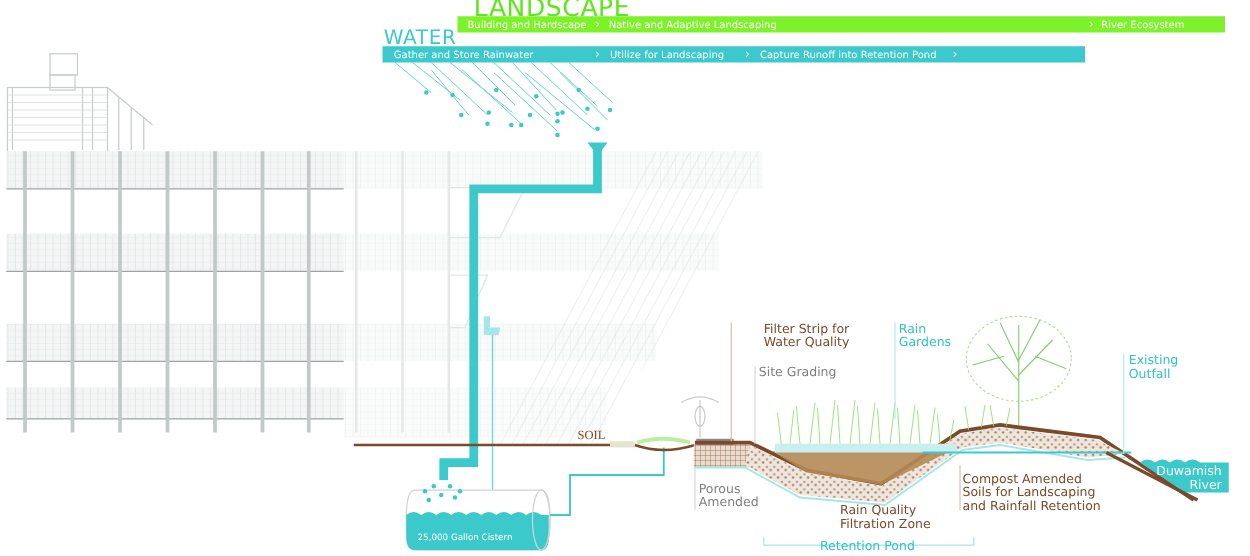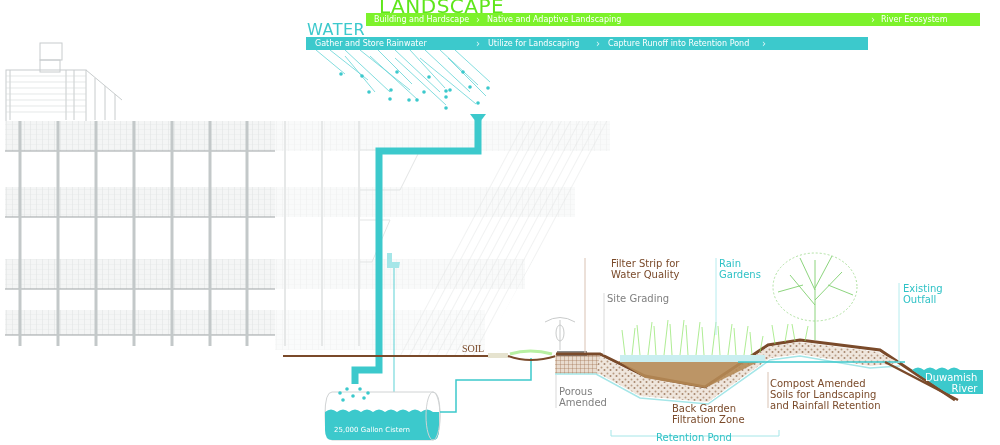--- a/index.html
+++ b/index.html
@@ -271,21 +271,21 @@
   <div>Existing</div>
   <div>Outfall</div>
 </div>
 
 <div class="lbl grey" style="left:559px;top:386px;">
   <div>Porous</div>
   <div>Amended</div>
 </div>
 
 <div class="lbl brown" style="left:672px;top:403px;">
-  <div>Back Garden</div>
+  <div>Rain Quality</div>
   <div>Filtration Zone</div>
 </div>
 
 <div class="lbl brown" style="left:770px;top:378px;">
   <div>Compost Amended</div>
   <div>Soils for Landscaping</div>
   <div>and Rainfall Retention</div>
 </div>
 
 <div class="lbl white" style="left:925px;top:372px;text-align:right;">

